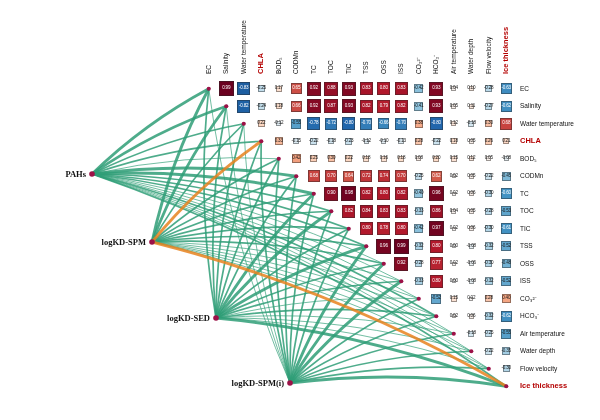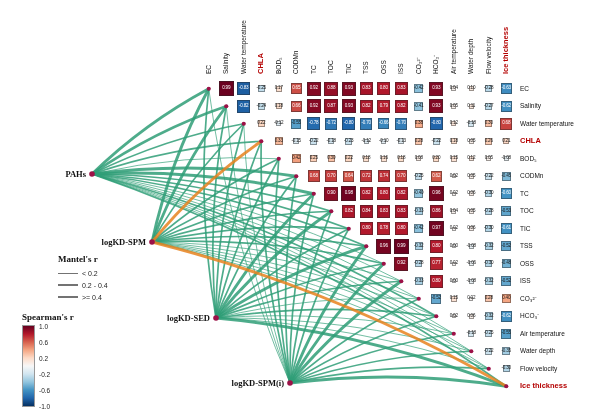--- a/index.html
+++ b/index.html
@@ -31,50 +31,21 @@
       color:#111;white-space:nowrap;transform:translate(-100%,-50%);}
   #net-svg{position:absolute;left:0;top:0;pointer-events:none;}
 </style>
 </head>
 <body>
 
 <div class="fig">
 
 
 
-  <div class="legend" id="legend-mantel-r">
-    <div class="legend-title">Mantel's r</div>
-    <div class="legend-item">
-      <span class="swatch" id="mr-sw0" style="height: 0.8px;"></span>
-      <span class="legend-label">&lt; 0.2</span>
-    </div>
-    <div class="legend-item">
-      <span class="swatch" id="mr-sw1" style="height: 1.7px;"></span>
-      <span class="legend-label">0.2 - 0.4</span>
-    </div>
-    <div class="legend-item">
-      <span class="swatch" id="mr-sw2" style="height: 2.9px;"></span>
-      <span class="legend-label">&gt;= 0.4</span>
-    </div>
-  </div>
-
-  <div class="legend" id="legend-colorbar">
-    <div class="legend-title">Spearman's r</div>
-    <div class="cb-row">
-      <div class="cb-gradient"></div>
-      <div class="cb-ticks" id="cb-ticks">
-          <div class="cb-tick" style="top: -2px;">1.0</div>
-          <div class="cb-tick" style="top: 14px;">0.6</div>
-          <div class="cb-tick" style="top: 30px;">0.2</div>
-          <div class="cb-tick" style="top: 46px;">-0.2</div>
-          <div class="cb-tick" style="top: 62px;">-0.6</div>
-          <div class="cb-tick" style="top: 78px;">-1.0</div>
-        </div>
-    </div>
-  </div>
+
 
   <div id="matrix-layer">
       <div class="slot" style="left: 217.5px; top: 80px; width: 17.5px; height: 17.5px;">
         <div class="sq" style="width: 14.892px; height: 14.892px; background: rgb(107, 1, 32);"></div>
         <div class="cv" style="color: rgb(255, 255, 255);">0.99</div>
       </div>
       <div class="slot" style="left: 235px; top: 80px; width: 17.5px; height: 17.5px;">
         <div class="sq" style="width: 13.164px; height: 13.164px; background: rgb(29, 94, 161);"></div>
         <div class="cv" style="color: rgb(255, 255, 255);">-0.83</div>
       </div>

